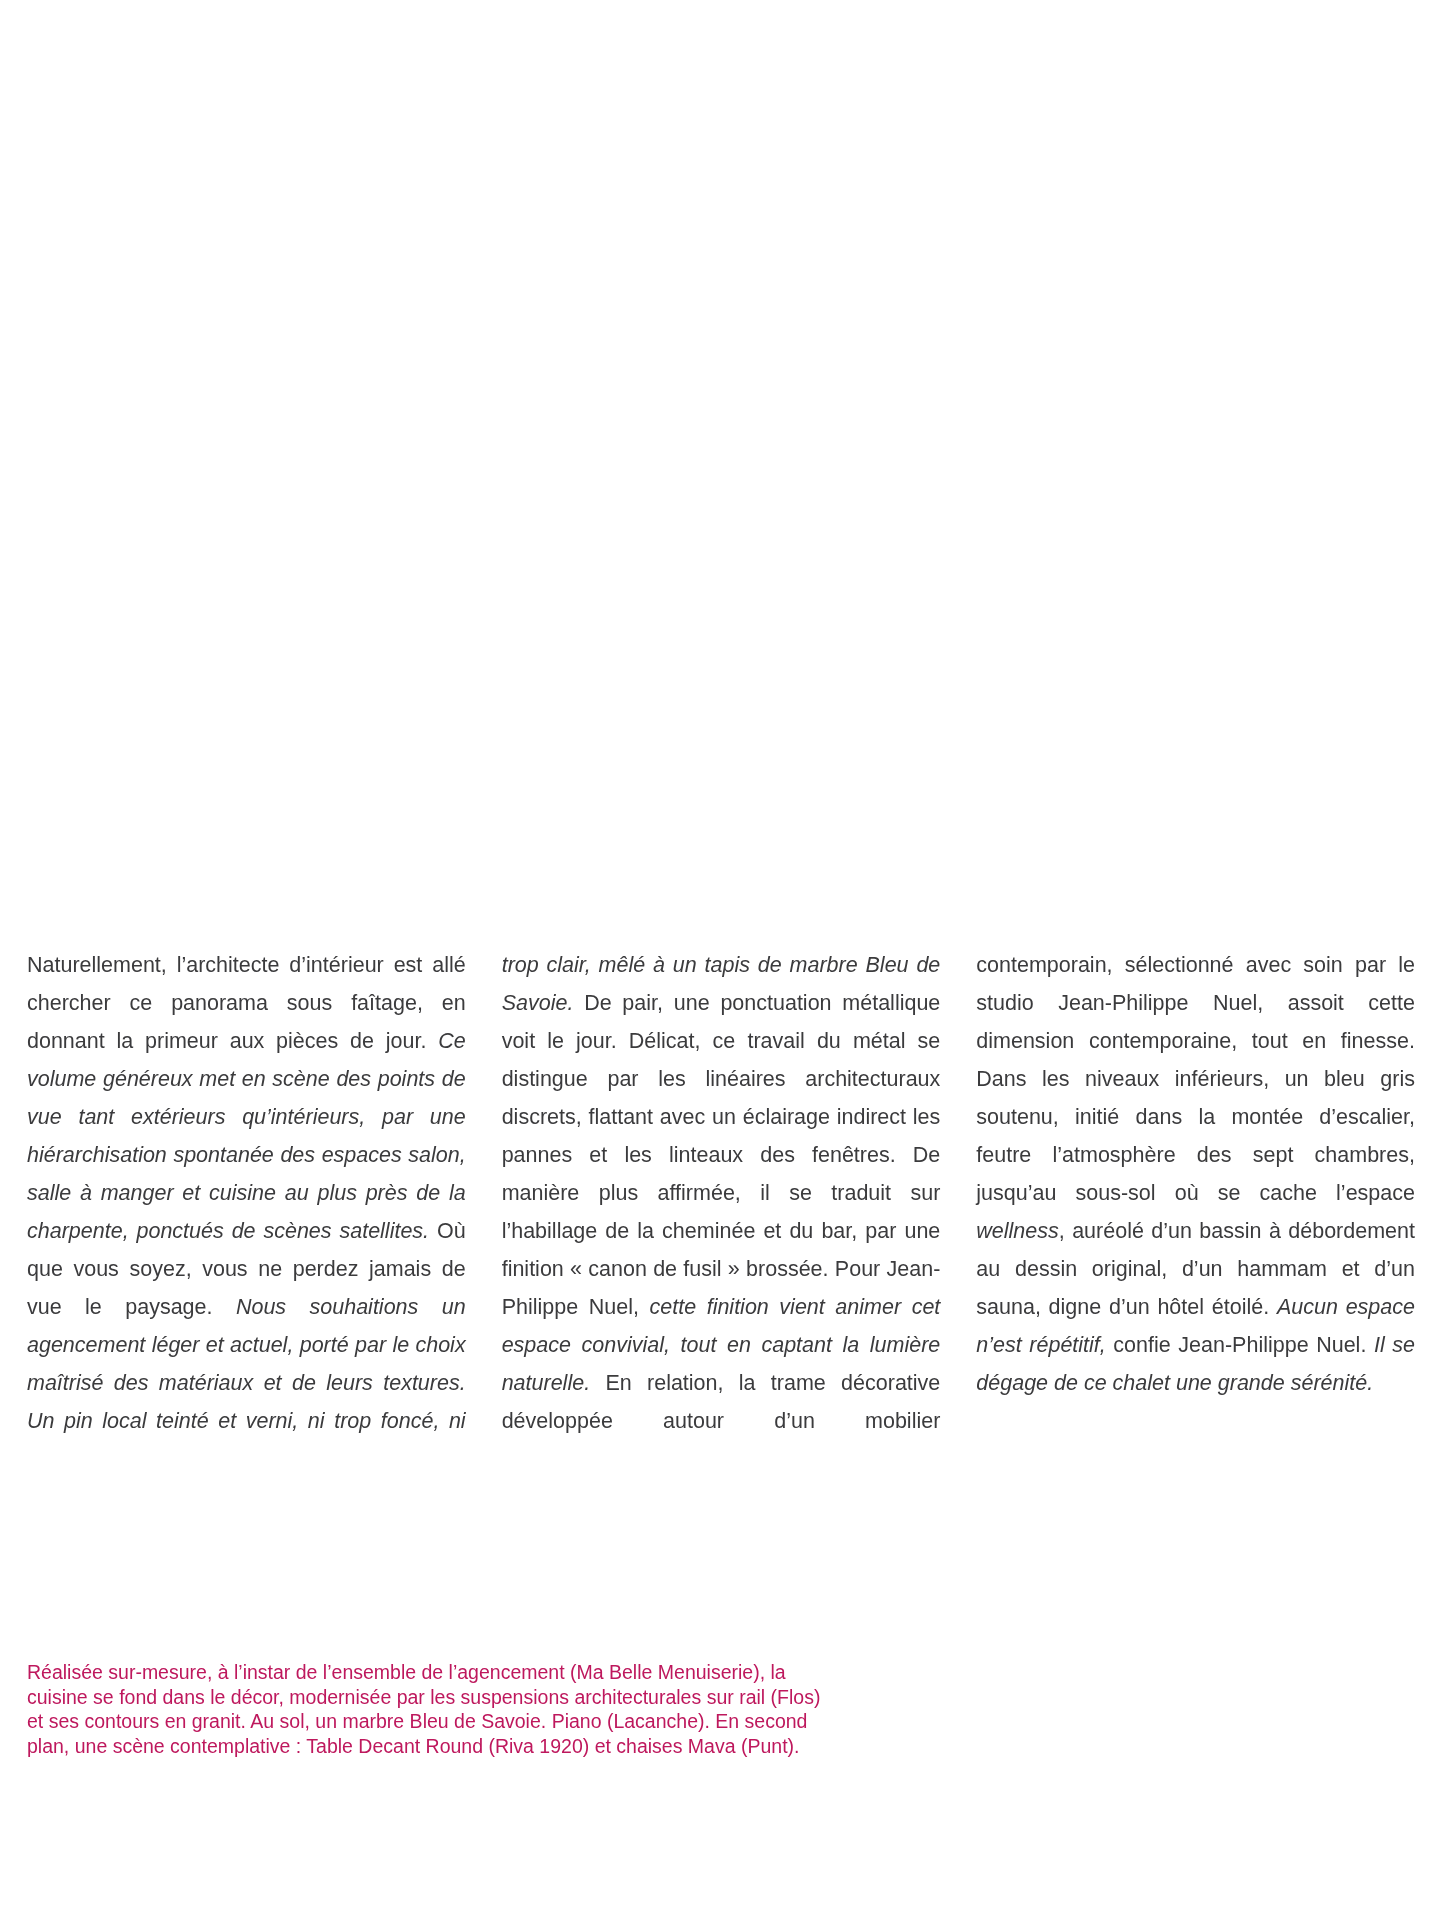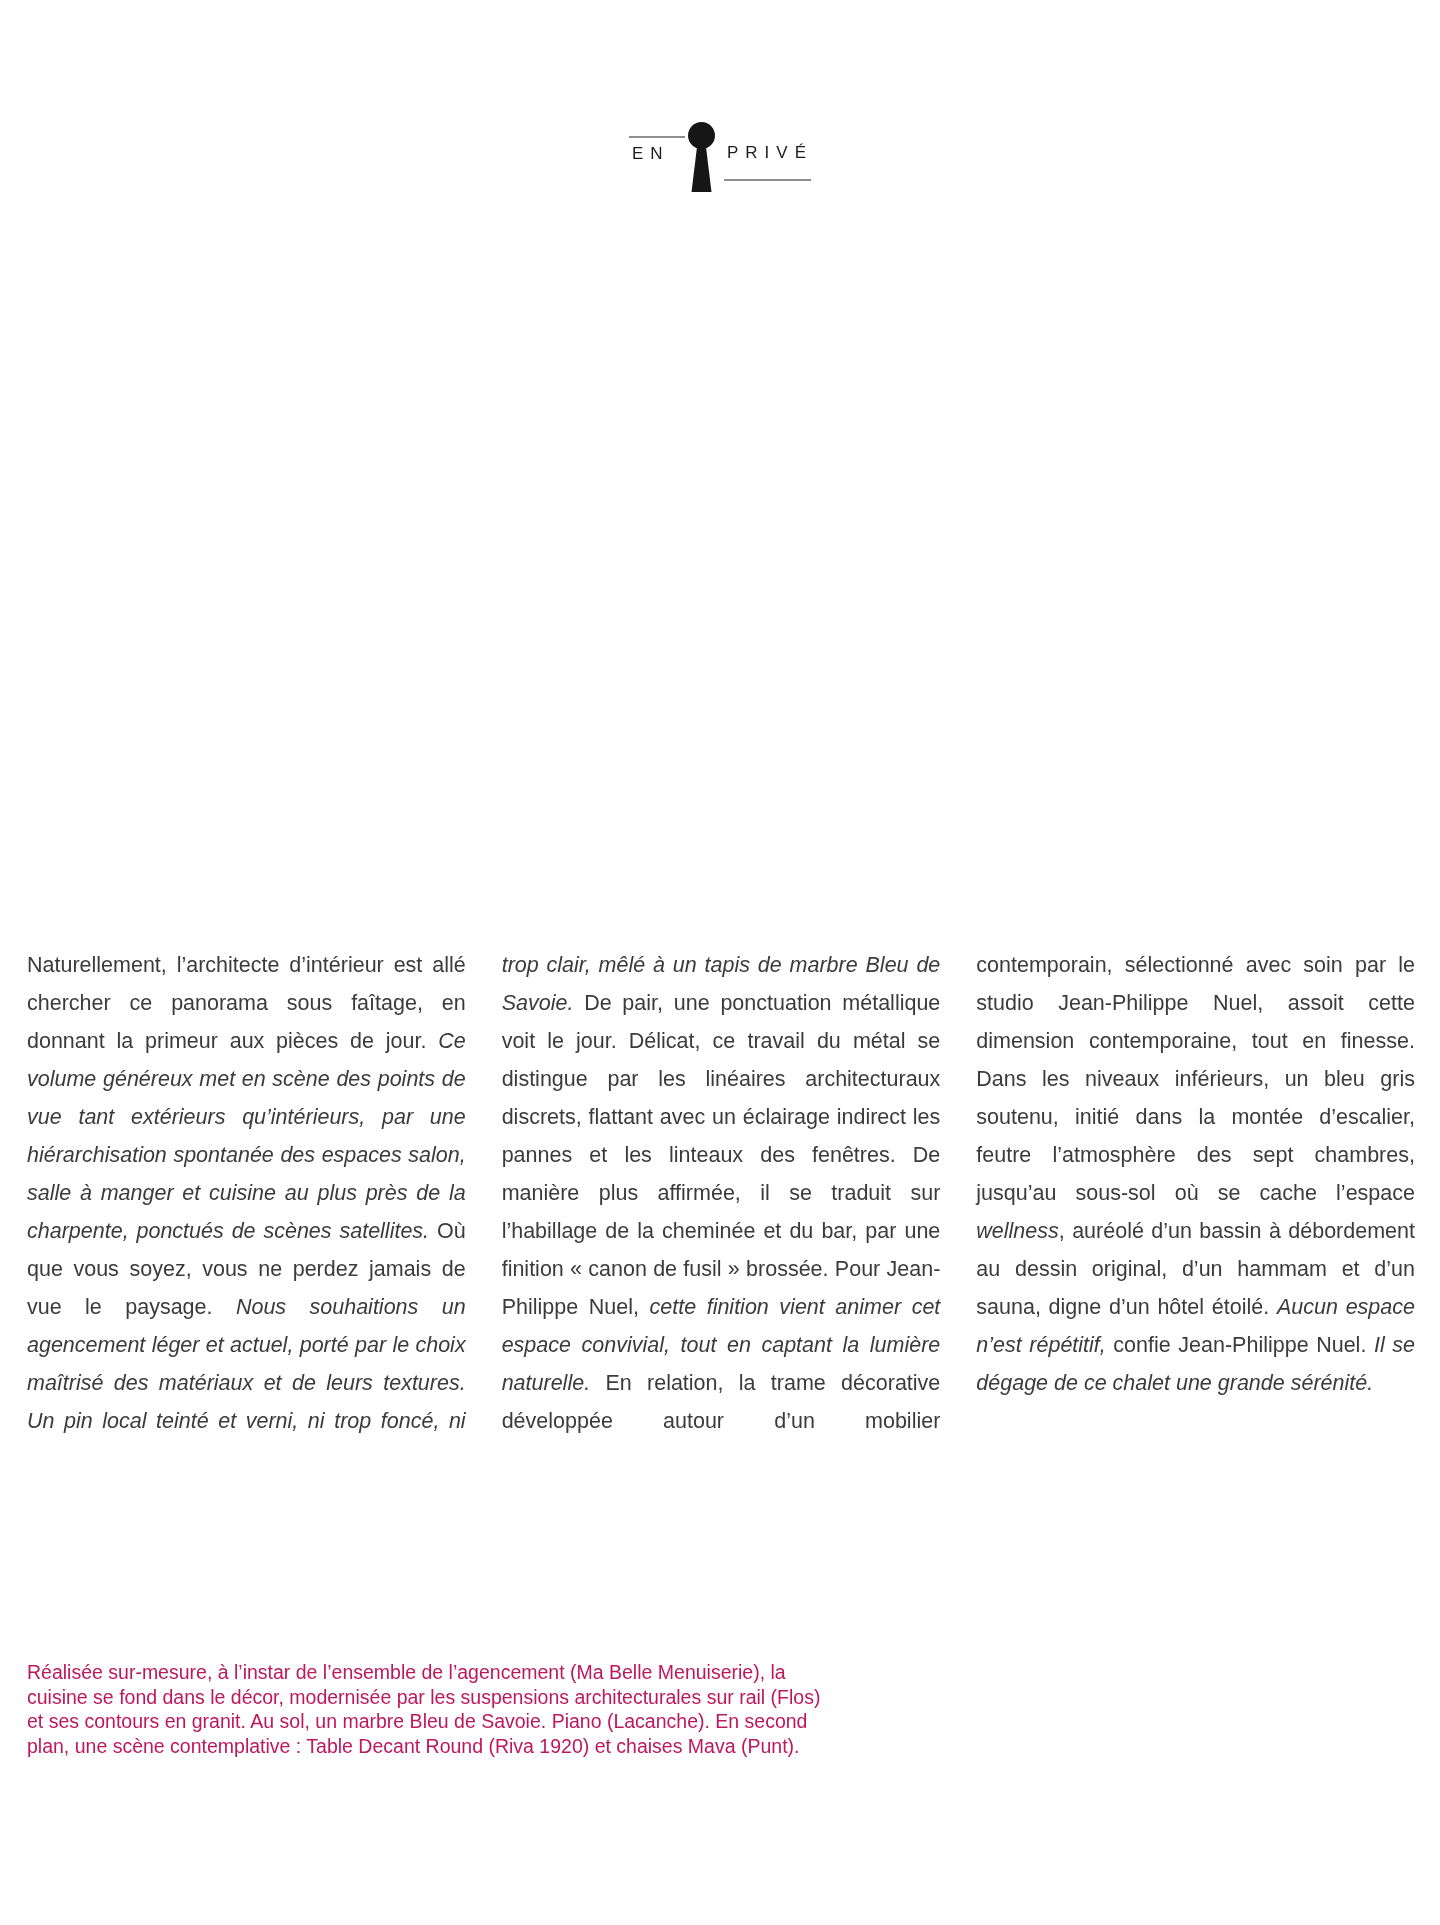--- a/index.html
+++ b/index.html
@@ -84,32 +84,20 @@
     color: #be185d;
     text-align: left;
   }
 </style>
 </head>
 <body>
 
 <div class="page">
 
   <header class="masthead">
-    <div class="logo">
-      <span class="rule rule-left"></span>
-      <span class="logo-word word-en">EN</span>
-      <span class="keyhole">
-        <svg width="29" height="70" viewBox="0 0 29 70" xmlns="http://www.w3.org/2000/svg" aria-hidden="true">
-          <circle cx="14.5" cy="13.5" r="13.5" fill="#161616"></circle>
-          <path d="M10 25 L4.5 70 L24.5 70 L19 25 Z" fill="#161616"></path>
-        </svg>
-      </span>
-      <span class="logo-word word-prive">PRIVÉ</span>
-      <span class="rule rule-right"></span>
-    </div>
 
   </header>
 
   <main class="article"><span>Naturellement, l’architecte d’intérieur est allé chercher ce panorama sous faîtage, en donnant la primeur aux pièces de jour. </span><span class="it">Ce volume généreux met en scène des points de vue tant extérieurs qu’intérieurs, par une hiérarchisation spontanée des espaces salon, salle à manger et cuisine au plus près de la charpente, ponctués de scènes satellites. </span><span>Où que vous soyez, vous ne perdez jamais de vue le paysage. </span><span class="it">Nous souhaitions un agencement léger et actuel, porté par le choix maîtrisé des matériaux et de leurs textures. Un pin local teinté et verni, ni trop foncé, ni trop clair, mêlé à un tapis de marbre Bleu de Savoie. </span><span>De pair, une ponctuation métallique voit le jour. Délicat, ce travail du métal se distingue par les linéaires architecturaux discrets, flattant avec un éclairage indirect les pannes et les linteaux des fenêtres. De manière plus affirmée, il se traduit sur l’habillage de la cheminée et du bar, par une finition « canon de fusil » brossée. Pour Jean-Philippe Nuel, </span><span class="it">cette finition vient animer cet espace convivial, tout en captant la lumière naturelle. </span><span>En relation, la trame décorative développée autour d’un mobilier contemporain, sélectionné avec soin par le studio Jean-Philippe Nuel, assoit cette dimension contemporaine, tout en finesse. Dans les niveaux inférieurs, un bleu gris soutenu, initié dans la montée d’escalier, feutre l’atmosphère des sept chambres, jusqu’au sous-sol où se cache l’espace </span><span class="it">wellness</span><span>, auréolé d’un bassin à débordement au dessin original, d’un hammam et d’un sauna, digne d’un hôtel étoilé. </span><span class="it">Aucun espace n’est répétitif, </span><span>confie Jean-Philippe Nuel. </span><span class="it">Il se dégage de ce chalet une grande sérénité.</span></main>
 
   <footer class="caption">Réalisée sur-mesure, à l’instar de l’ensemble de l’agencement (Ma Belle Menuiserie), la cuisine se fond dans le décor, modernisée par les suspensions architecturales sur rail (Flos) et ses contours en granit. Au sol, un marbre Bleu de Savoie. Piano (Lacanche). En second plan, une scène contemplative : Table Decant Round (Riva 1920) et chaises Mava (Punt).</footer>
 
 </div>
 
 </body></html>

